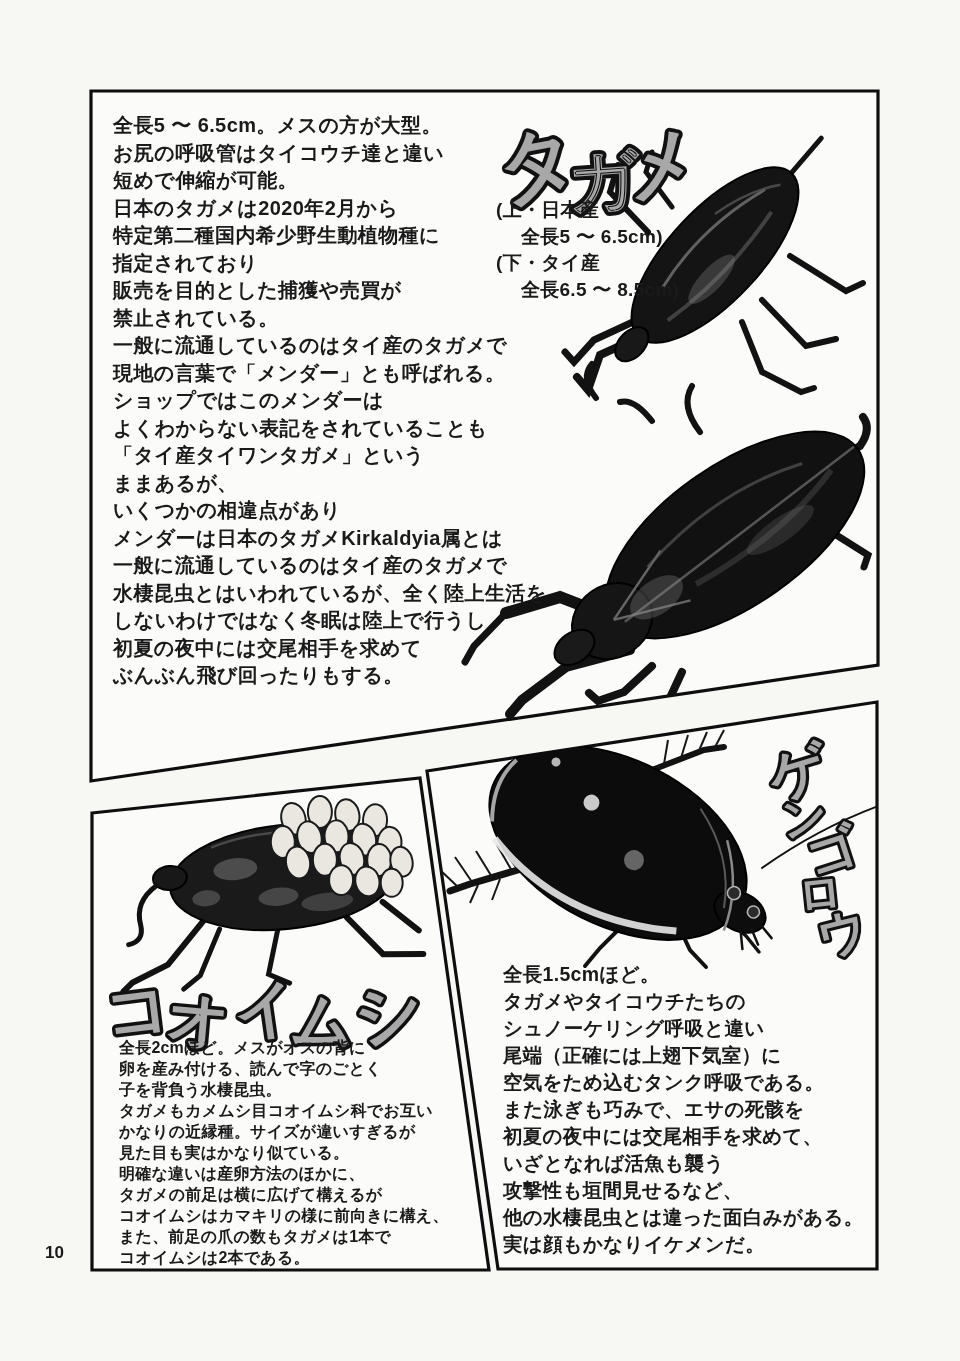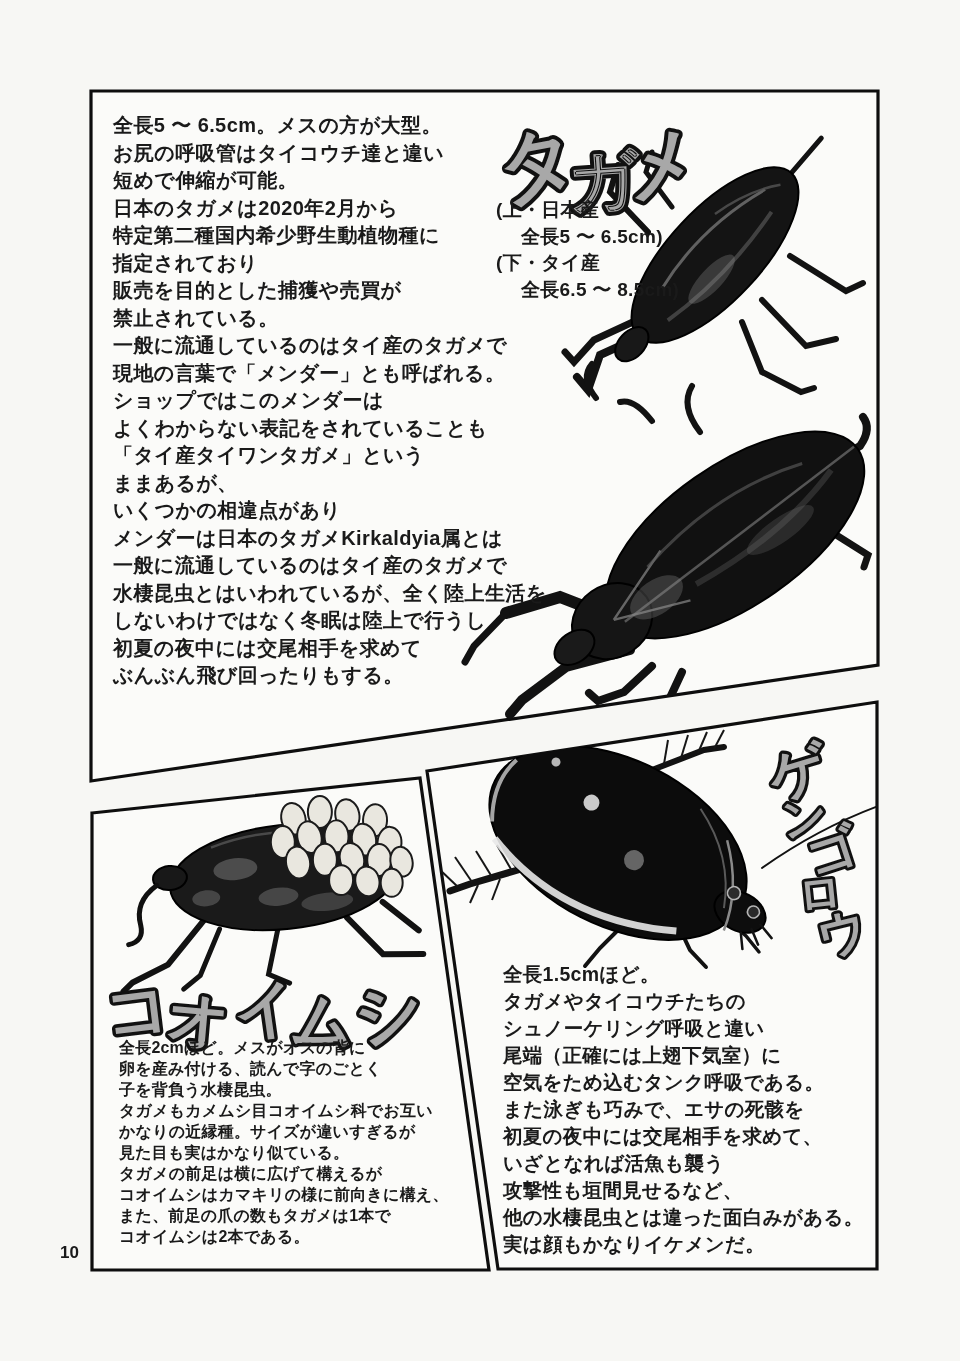--- a/index.html
+++ b/index.html
@@ -11,21 +11,21 @@
     font-family:"Liberation Sans","DejaVu Sans",sans-serif;
     color:#1a1a1a;
   }
   .art{position:absolute;left:0;top:0;width:960px;height:1361px;}
   .tb{position:absolute;font-weight:600;}
   .line{white-space:pre;}
   .tagame-body{left:113px;top:112px;font-size:20px;line-height:27.5px;letter-spacing:.4px;}
   .tagame-caption{left:496px;top:197px;font-size:19px;line-height:26.5px;letter-spacing:.3px;}
   .gengorou-body{left:503px;top:961px;font-size:19.5px;line-height:27px;letter-spacing:.3px;}
   .kooimushi-body{left:119px;top:1037px;font-size:16px;line-height:21px;letter-spacing:.2px;}
-  .page-number{position:absolute;left:60px;top:1243px;font-size:17px;font-weight:600;}
+  .page-number{position:absolute;left:45px;top:1243px;font-size:17px;font-weight:600;}
   .title-char{
     font-family:"DejaVu Sans","Liberation Sans",sans-serif;
     font-weight:bold;
     fill:#a8a8a8;
     stroke:#111111;
     stroke-linejoin:round;
     paint-order:stroke fill;
   }
   .panel{fill:#fbfbf9;stroke:#0e0e0e;stroke-width:3.2;stroke-linejoin:miter;}
   .leg{stroke:#121212;fill:none;stroke-linecap:round;}
@@ -225,20 +225,21 @@
     <div class="line">　 全長6.5 〜 8.5cm)</div>
   </div>
 
   <div class="tb kooimushi-body">
     <div class="line">全長2cmほど。メスがオスの背に</div>
     <div class="line">卵を産み付ける、読んで字のごとく</div>
     <div class="line">子を背負う水棲昆虫。</div>
     <div class="line">タガメもカメムシ目コオイムシ科でお互い</div>
     <div class="line">かなりの近縁種。サイズが違いすぎるが</div>
     <div class="line">見た目も実はかなり似ている。</div>
+    <div class="line">明確な違いは産卵方法のほかに、</div>
     <div class="line">タガメの前足は横に広げて構えるが</div>
     <div class="line">コオイムシはカマキリの様に前向きに構え、</div>
     <div class="line">また、前足の爪の数もタガメは1本で</div>
     <div class="line">コオイムシは2本である。</div>
   </div>
 
   <div class="tb gengorou-body">
     <div class="line">全長1.5cmほど。</div>
     <div class="line">タガメやタイコウチたちの</div>
     <div class="line">シュノーケリング呼吸と違い</div>

